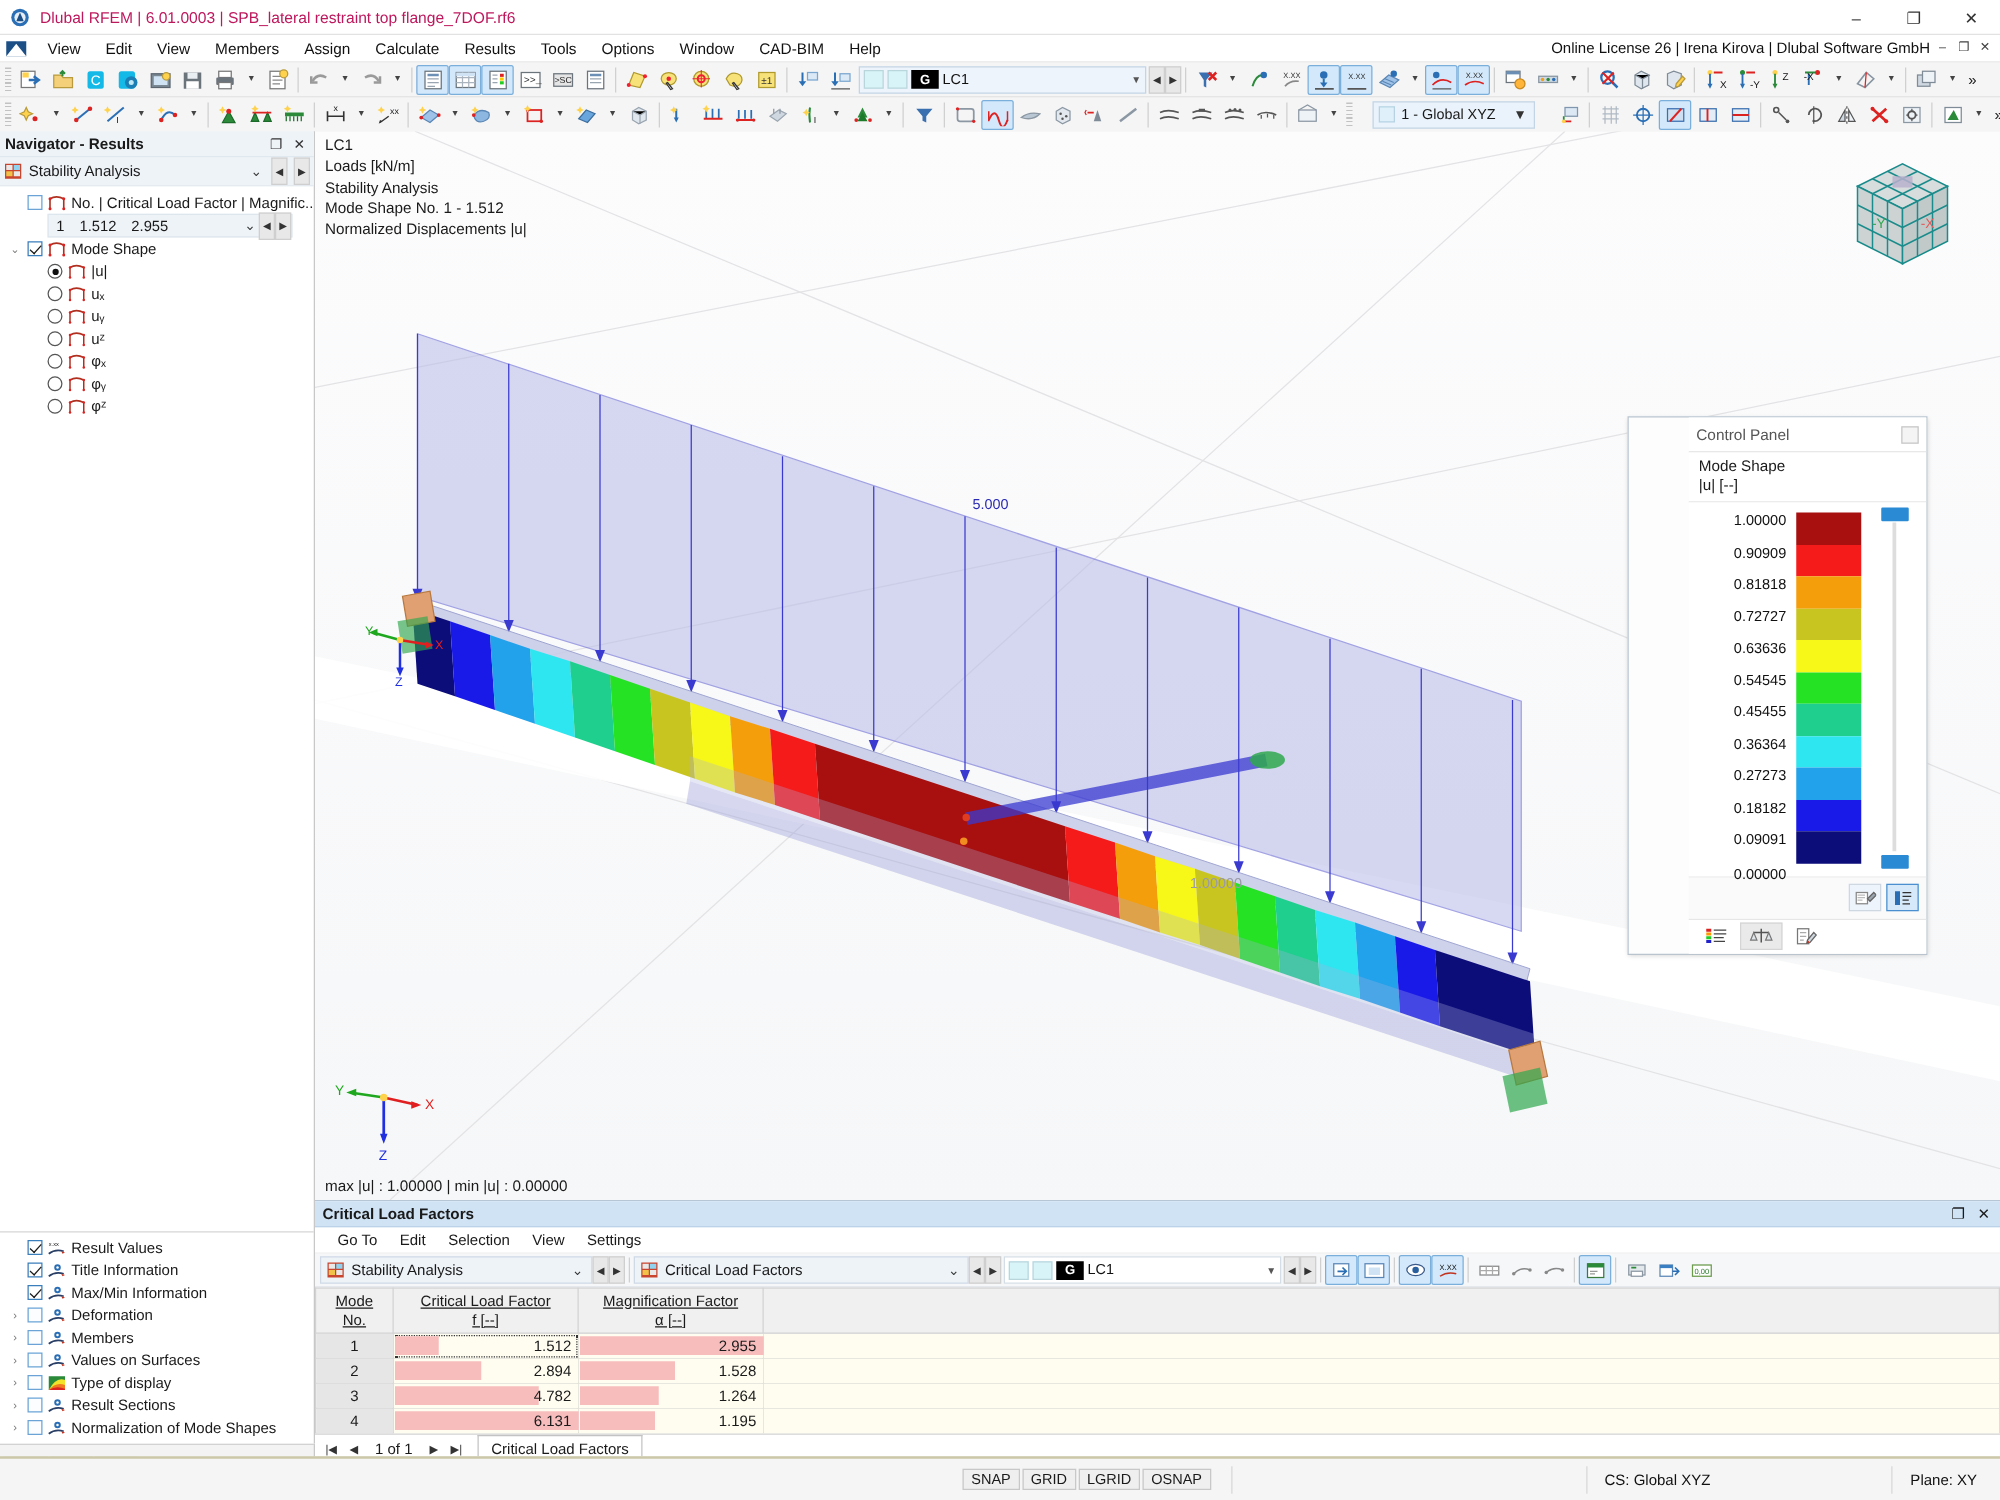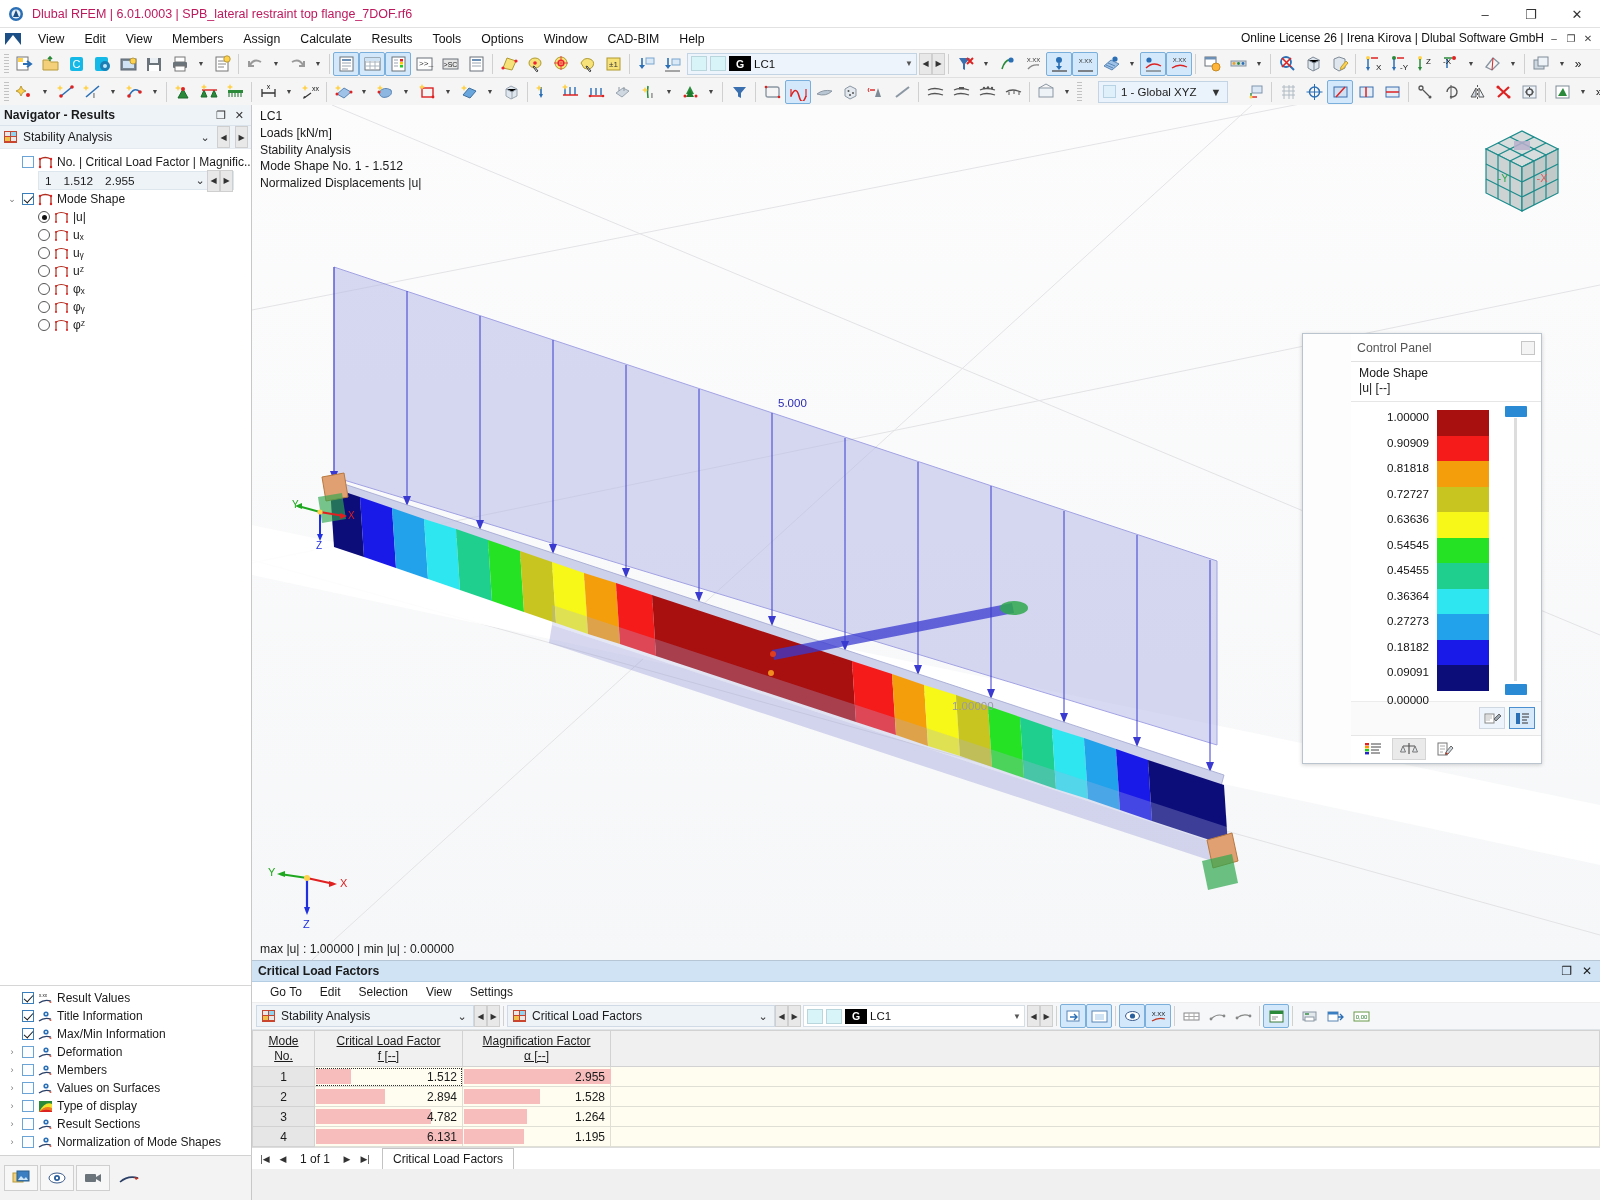--- a/index.html
+++ b/index.html
@@ -1658,13 +1658,26 @@
     <div class="tp-foot">
       <span class="pg-btn">|◀</span>
       <span class="pg-btn">◀</span>
       <span class="pg-txt">1 of 1</span>
       <span class="pg-btn">▶</span>
       <span class="pg-btn">▶|</span>
       <span class="tab-chip">Critical Load Factors</span>
     </div>
   </div>
 
+  <div class="statusbar">
+    <span style="width:770px"></span>
+    <span class="sb-chip">SNAP</span>
+    <span class="sb-chip">GRID</span>
+    <span class="sb-chip">LGRID</span>
+    <span class="sb-chip">OSNAP</span>
+    <span class="sb-div"></span>
+    <span style="width:255px"></span>
+    <span class="sb-div"></span>
+    <span class="sb-seg">CS: Global XYZ</span>
+    <span class="sb-div" style="margin-left:145px"></span>
+    <span class="sb-seg">Plane: XY</span>
+  </div>
 </div>
 
 </body></html>

